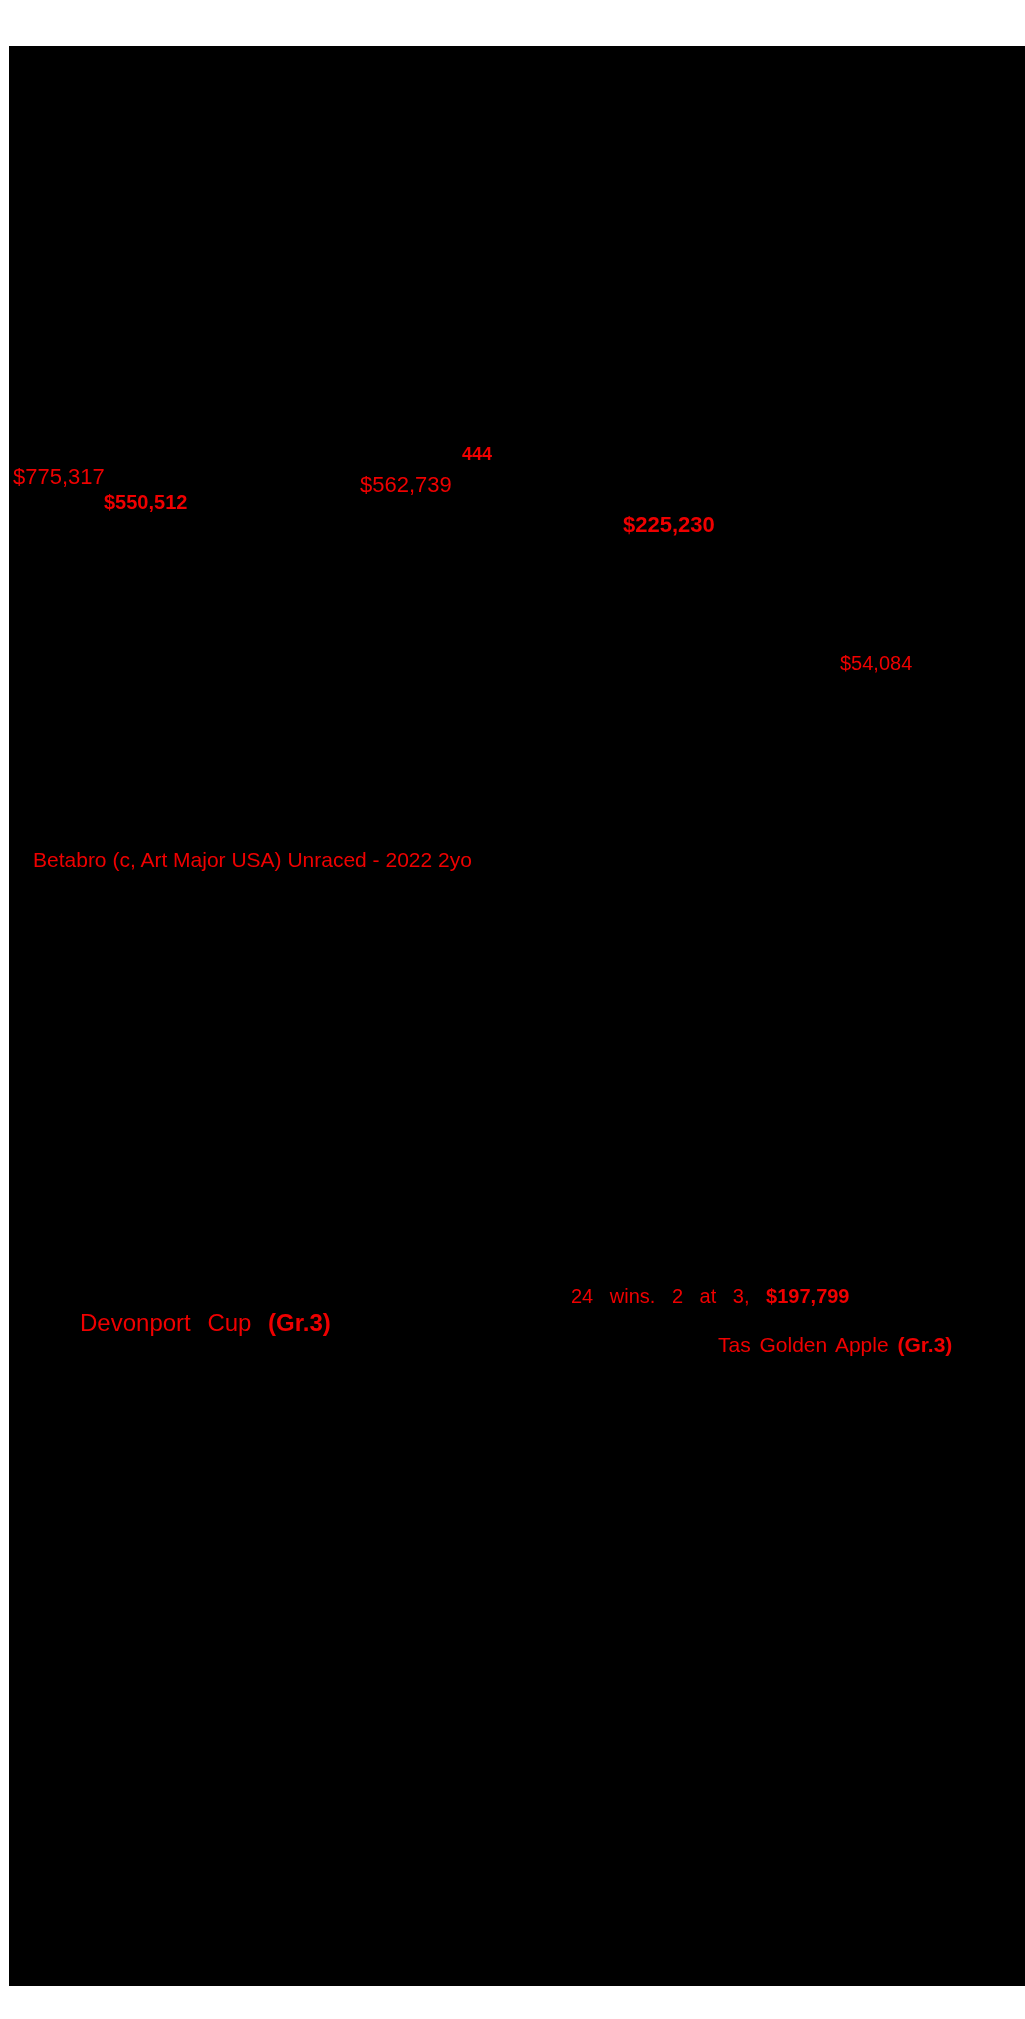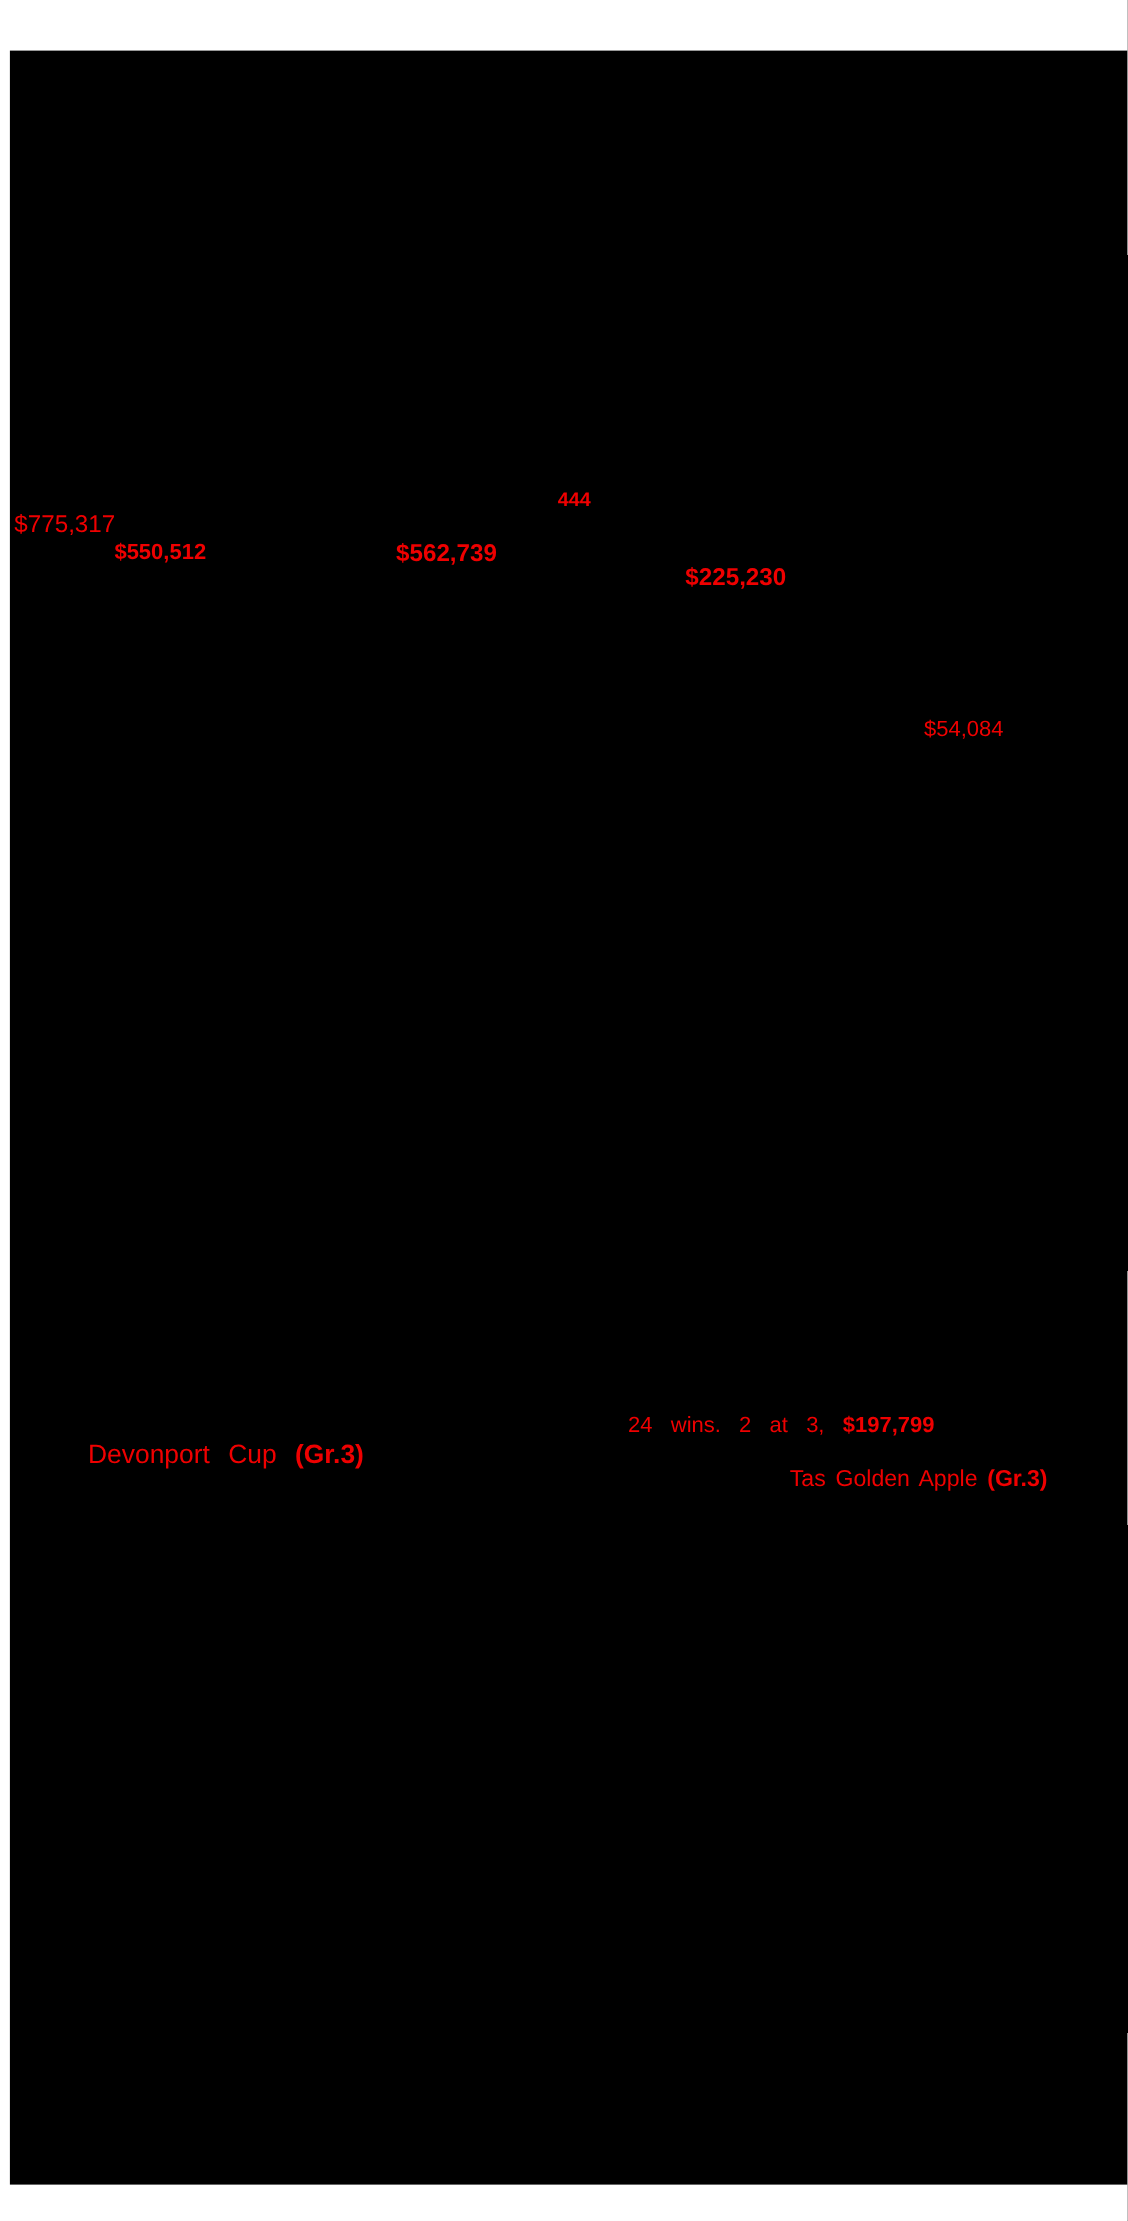--- a/index.html
+++ b/index.html
@@ -21,23 +21,23 @@
   }
   .red-text {
     position: absolute;
     color: #ef0000;
     line-height: 1;
     white-space: nowrap;
   }
   .bold { font-weight: bold; margin-top: 24px; }
 
   
-  .t-444        { left: 453px; top: 399px; font-size: 18px; font-weight: bold; margin-left: 45px; }
+  .t-444        { left: 453px; top: 399px; font-size: 18px; font-weight: bold; }
   .t-775317     { left: 4px;   top: 420px; font-size: 22px; font-weight: normal; }
-  .t-562739     { left: 351px; top: 446px; font-size: 22px; font-weight: bold; text-align: right; }
+  .t-562739     { left: 351px; top: 428px; font-size: 22px; font-weight: normal; text-align: right; }
   .t-550512     { left: 95px;  top: 446px; font-size: 20px; font-weight: bold; }
   .t-496731     { left: 614px; top: 468px; font-size: 22px; font-weight: bold; }
   .t-54084      { left: 831px; top: 607px; font-size: 20px; }
   .t-betabro    { left: 24px;  top: 803px; font-size: 21px; }
   .t-wins       { left: 562px; top: 1240px; font-size: 20px; word-spacing: 11px; }
   .t-devonport  { left: 71px;  top: 1265px; font-size: 24px; word-spacing: 10px; }
   .t-tas        { left: 709px; top: 1288px; font-size: 21px; word-spacing: 3px; }
 </style>
 </head>
 <body>
@@ -49,20 +49,21 @@
   <span class="red-text t-775317">$775,317</span>
 
   <span class="red-text t-562739">$562,739</span>
 
   <span class="red-text t-550512">$550,512</span>
 
   <span class="red-text t-496731">$225,230</span>
 
   <span class="red-text t-54084">$54,084</span>
 
+  <span class="red-text t-betabro">Betabro (c, Art Major USA) Unraced - 2022 2yo</span>
 
   <span class="red-text t-wins"><span>24 wins. 2 at 3, </span><span class="bold">$197,799</span></span>
 
   <span class="red-text t-devonport"><span>Devonport Cup </span><span class="bold">(Gr.3)</span></span>
 
   <span class="red-text t-tas"><span>Tas Golden Apple </span><span class="bold">(Gr.3)</span></span>
 
 </div>
 
 </body></html>

